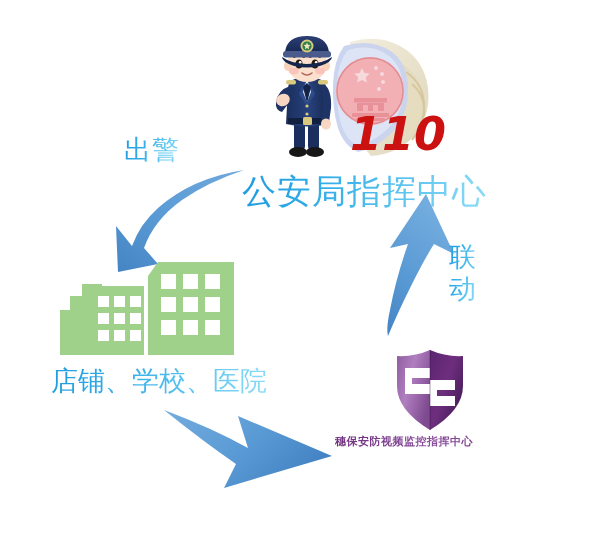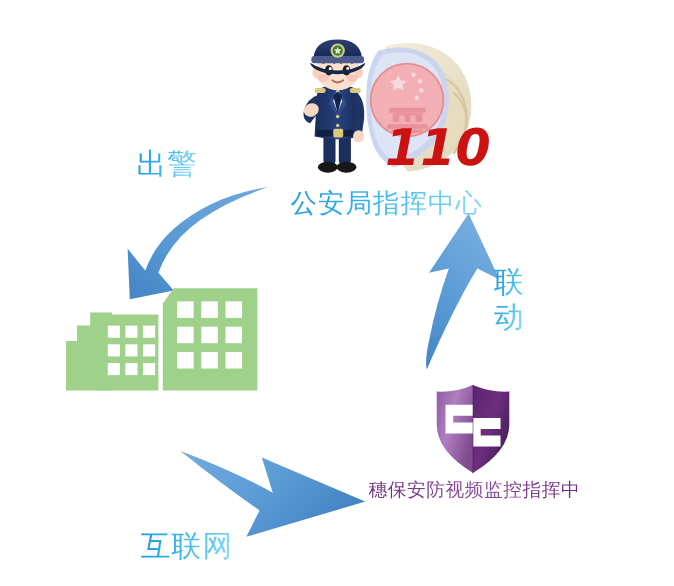--- a/index.html
+++ b/index.html
@@ -30,41 +30,41 @@
     line-height: 1.28;
     background: linear-gradient(100deg, #1E9BE0 0%, #35AEE8 35%, #62C8F0 70%, #8FDCF7 100%);
     -webkit-background-clip: text;
     background-clip: text;
     color: transparent;
     text-align: center;
     -webkit-text-fill-color: transparent;
   }
 
   #label-dispatch      { left: 124px; top: 133px;  font-size: 27px; letter-spacing: 1px; }
-  #label-command       { left: 264px; top: 170px;  font-size: 24px; letter-spacing: 1px; }
+  #label-command       { left: 242px; top: 170px;  font-size: 34px; letter-spacing: 1px; }
   #label-linkage       { left: 449px; top: 241px;  font-size: 27px; line-height: 1.18; text-align: center; }
   #label-venues        { left: 51px;  top: 361px;  font-size: 27px; line-height: 1.45; }
   #label-internet      { left: 128px; top: 480px;  font-size: 27px; letter-spacing: 1px; }
 
   
   #police-cluster { left: 258px; top: 28px; width: 180px; height: 140px; font-style: italic; }
 
   
   #buildings { left: 58px; top: 252px; width: 180px; height: 105px; }
 
   
   #monitor-logo { left: 335px; top: 348px; width: 190px; height: 112px; }
   #monitor-logo-text {
     position: absolute;
     left: 0; top: 86px;
     width: 190px;
-    text-align: right;
+    text-align: left;
     font-family: "DejaVu Serif", "Liberation Serif", serif;
-    font-weight: 400;
-    font-size: 17px;
+    font-weight: 700;
+    font-size: 11px;
     letter-spacing: 0.5px;
     color: #7B3F8C;
     background: linear-gradient(90deg, #6E2E7E 0%, #8A4E9C 50%, #6E2E7E 100%);
     -webkit-background-clip: text;
     background-clip: text;
     -webkit-text-fill-color: transparent;
     white-space: nowrap;
   }
 
   
@@ -273,20 +273,21 @@
         <rect x="125" y="45" width="15" height="15"></rect>
         <rect x="147" y="45" width="15" height="15"></rect>
         <rect x="103" y="68" width="15" height="15"></rect>
         <rect x="125" y="68" width="15" height="15"></rect>
         <rect x="147" y="68" width="15" height="15"></rect>
       </g>
     </svg>
   </div>
 
   <div class="cnlabel" id="label-venues">
+    <div>店铺、学校、医院</div>
   </div>
 
   <div class="node" id="arrow-internet">
     <svg width="175" height="92" viewBox="0 0 175 92">
       <defs>
         <linearGradient id="arrC" x1="0" y1="0" x2="1" y2="0.5">
           <stop offset="0%" stop-color="#73ACDE"></stop>
           <stop offset="55%" stop-color="#5B9BD5"></stop>
           <stop offset="100%" stop-color="#4484C4"></stop>
         </linearGradient>
@@ -294,21 +295,20 @@
       <path d="M4 8
                Q52 26 88 46
                L78 14
                L172 54
                L64 86
                L76 62
                Q44 40 4 8 Z" fill="url(#arrC)"></path>
     </svg>
   </div>
 
-  <div class="cnlabel" id="label-internet">互联网</div>
 
   <div class="node" id="monitor-logo">
     <svg width="190" height="84" viewBox="0 0 190 84">
       <defs>
         <linearGradient id="shieldL" x1="0" y1="0" x2="1" y2="0.6">
           <stop offset="0%" stop-color="#8E5C9E"></stop>
           <stop offset="45%" stop-color="#B07FC0"></stop>
           <stop offset="100%" stop-color="#7E4A90"></stop>
         </linearGradient>
         <linearGradient id="shieldR" x1="0" y1="0" x2="1" y2="0.8">

